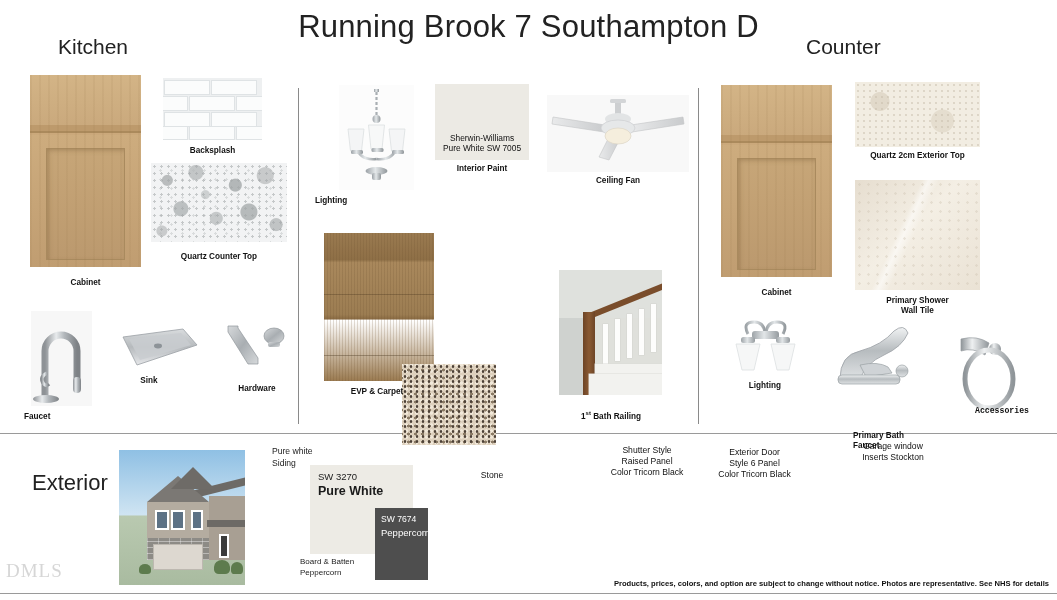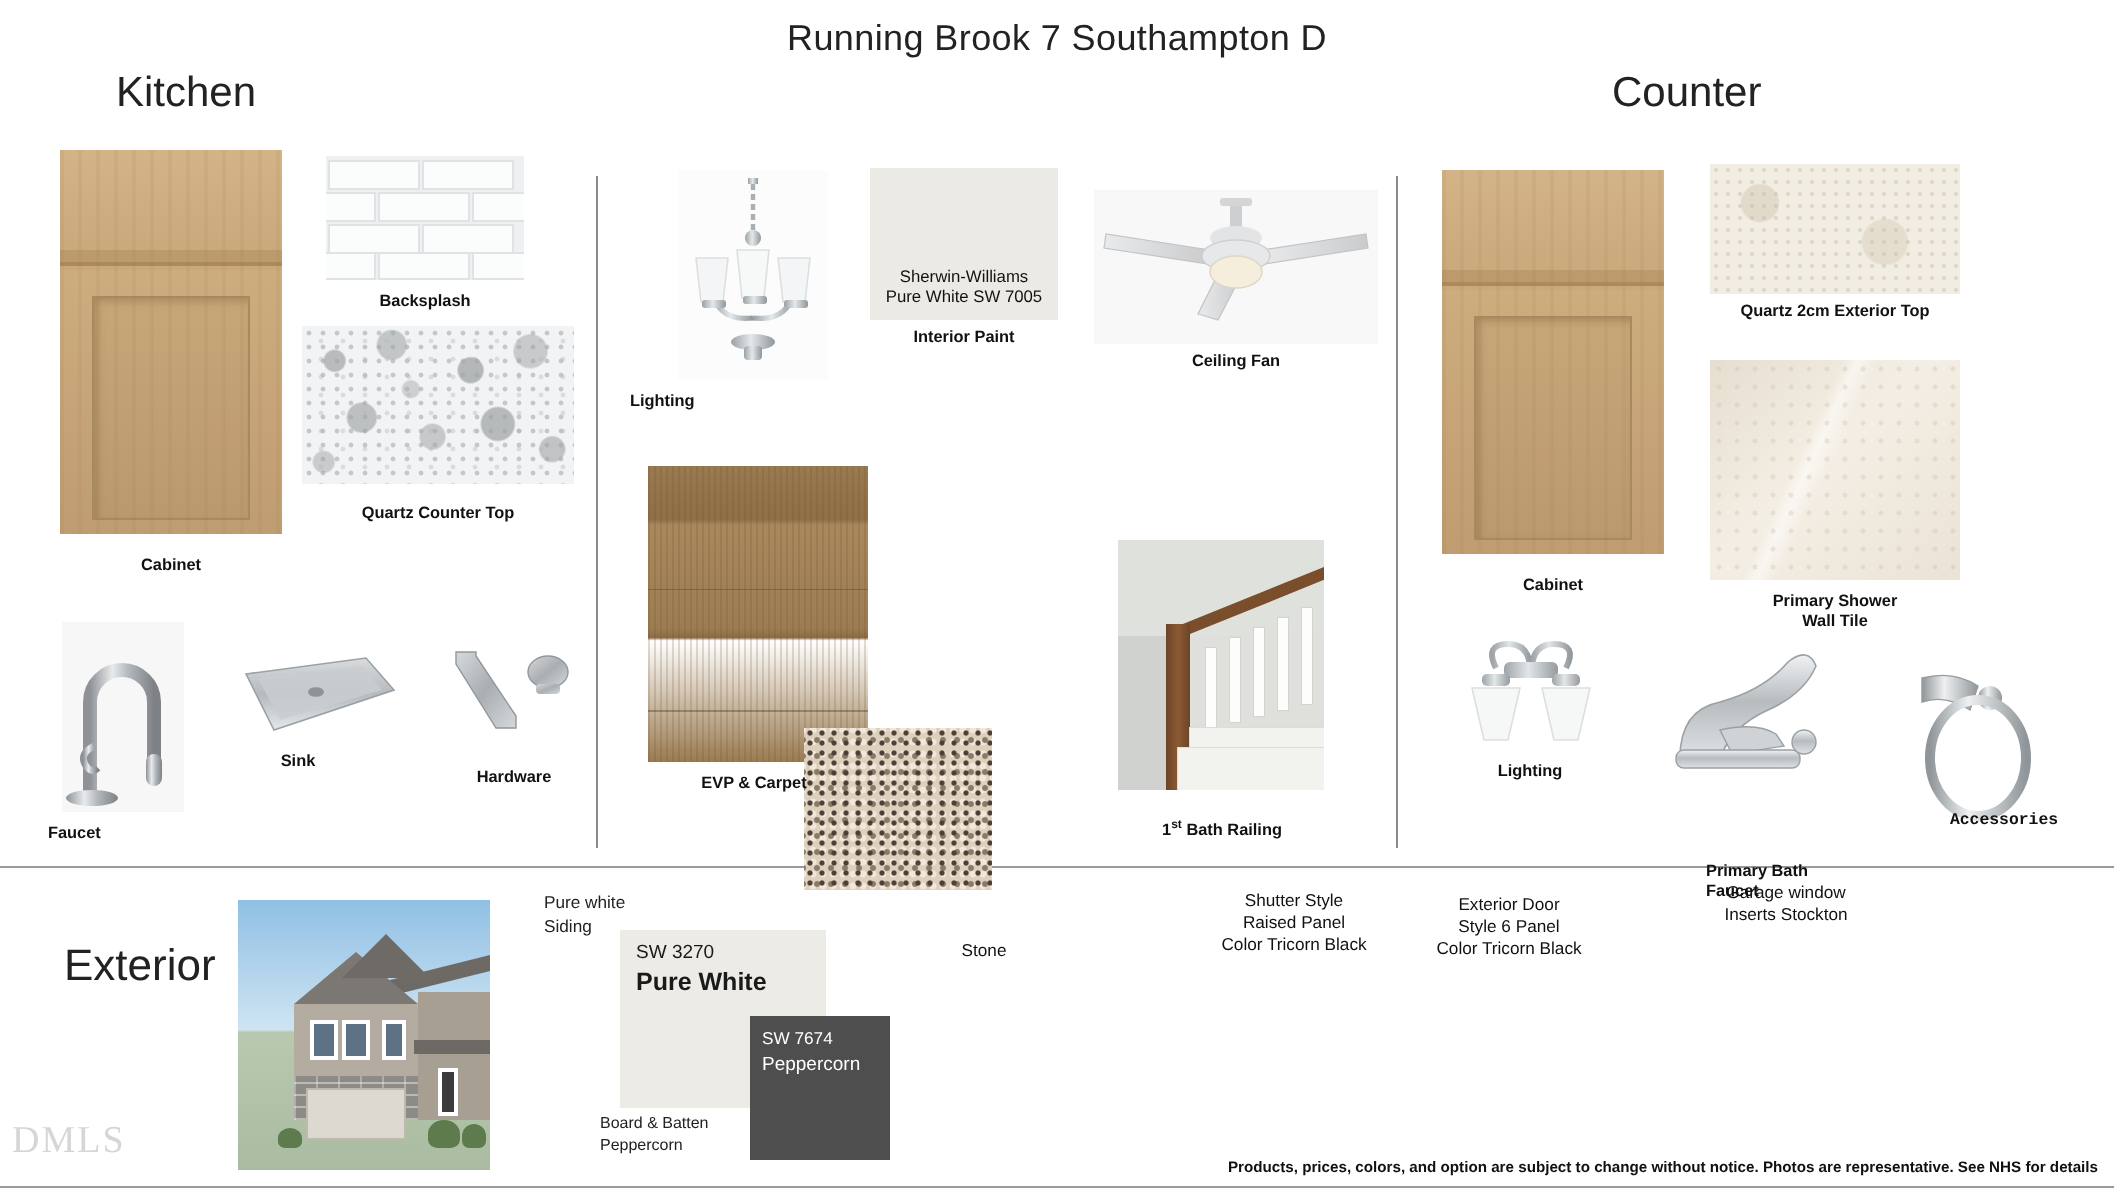--- a/index.html
+++ b/index.html
@@ -9,21 +9,21 @@
     font-family: "Liberation Sans", sans-serif;
     color: #1a1a1a;
     overflow: hidden;
     position: relative;
   }
   .board { position: absolute; inset: 0; }
 
   
   .main-title {
     position: absolute; left: 0; right: 0; top: 9px;
-    text-align: center; font-size: 18px; font-weight: 400; color: #222;
+    text-align: center; font-size: 31px; font-weight: 400; color: #222;
     letter-spacing: .2px;
   }
   .sub-title {
     position: absolute; left: 0; right: 0; top: 42px;
     text-align: center; font-size: 21px; font-weight: 400; color: #222;
   }
   .sub-title span { position: relative; left: -84px; }
   .sec-title {
     position: absolute; font-size: 21px; font-weight: 400; color: #222;
   }
@@ -457,21 +457,21 @@
     <div class="bush" style="left:112px;top:112px;width:12px;height:12px;"></div>
     <div class="bush" style="left:20px;top:114px;width:12px;height:10px;"></div>
   </div>
 
   <div class="lbl-reg" style="left:272px;top:446px;width:95px;">Pure white
 Siding</div>
   <div class="chip chip-white" style="left:310px;top:465px;width:103px;height:89px;">
     <div class="chip-l1" style="left:8px;top:6px;">SW 3270</div>
     <div class="chip-l2" style="left:8px;top:19px;">Pure White</div>
   </div>
-  <div class="chip chip-dark" style="left:375px;top:508px;width:70px;height:72px;">
+  <div class="chip chip-dark" style="left:375px;top:508px;width:53px;height:72px;">
     <div class="chip-d1" style="left:6px;top:6px;">SW 7674</div>
     <div class="chip-d2" style="left:6px;top:19px;">Peppercorn</div>
   </div>
   <div class="lbl-reg" style="left:300px;top:557px;width:100px;font-size:8px;">Board &amp; Batten
 Peppercorn</div>
 
   <div class="lbl" style="left:457px;top:470px;width:70px;font-weight:normal;font-size:8.6px;">Stone</div>
 
   <div class="lbl" style="left:592px;top:445px;width:110px;font-weight:normal;font-size:8.6px;">Shutter Style
 Raised Panel

